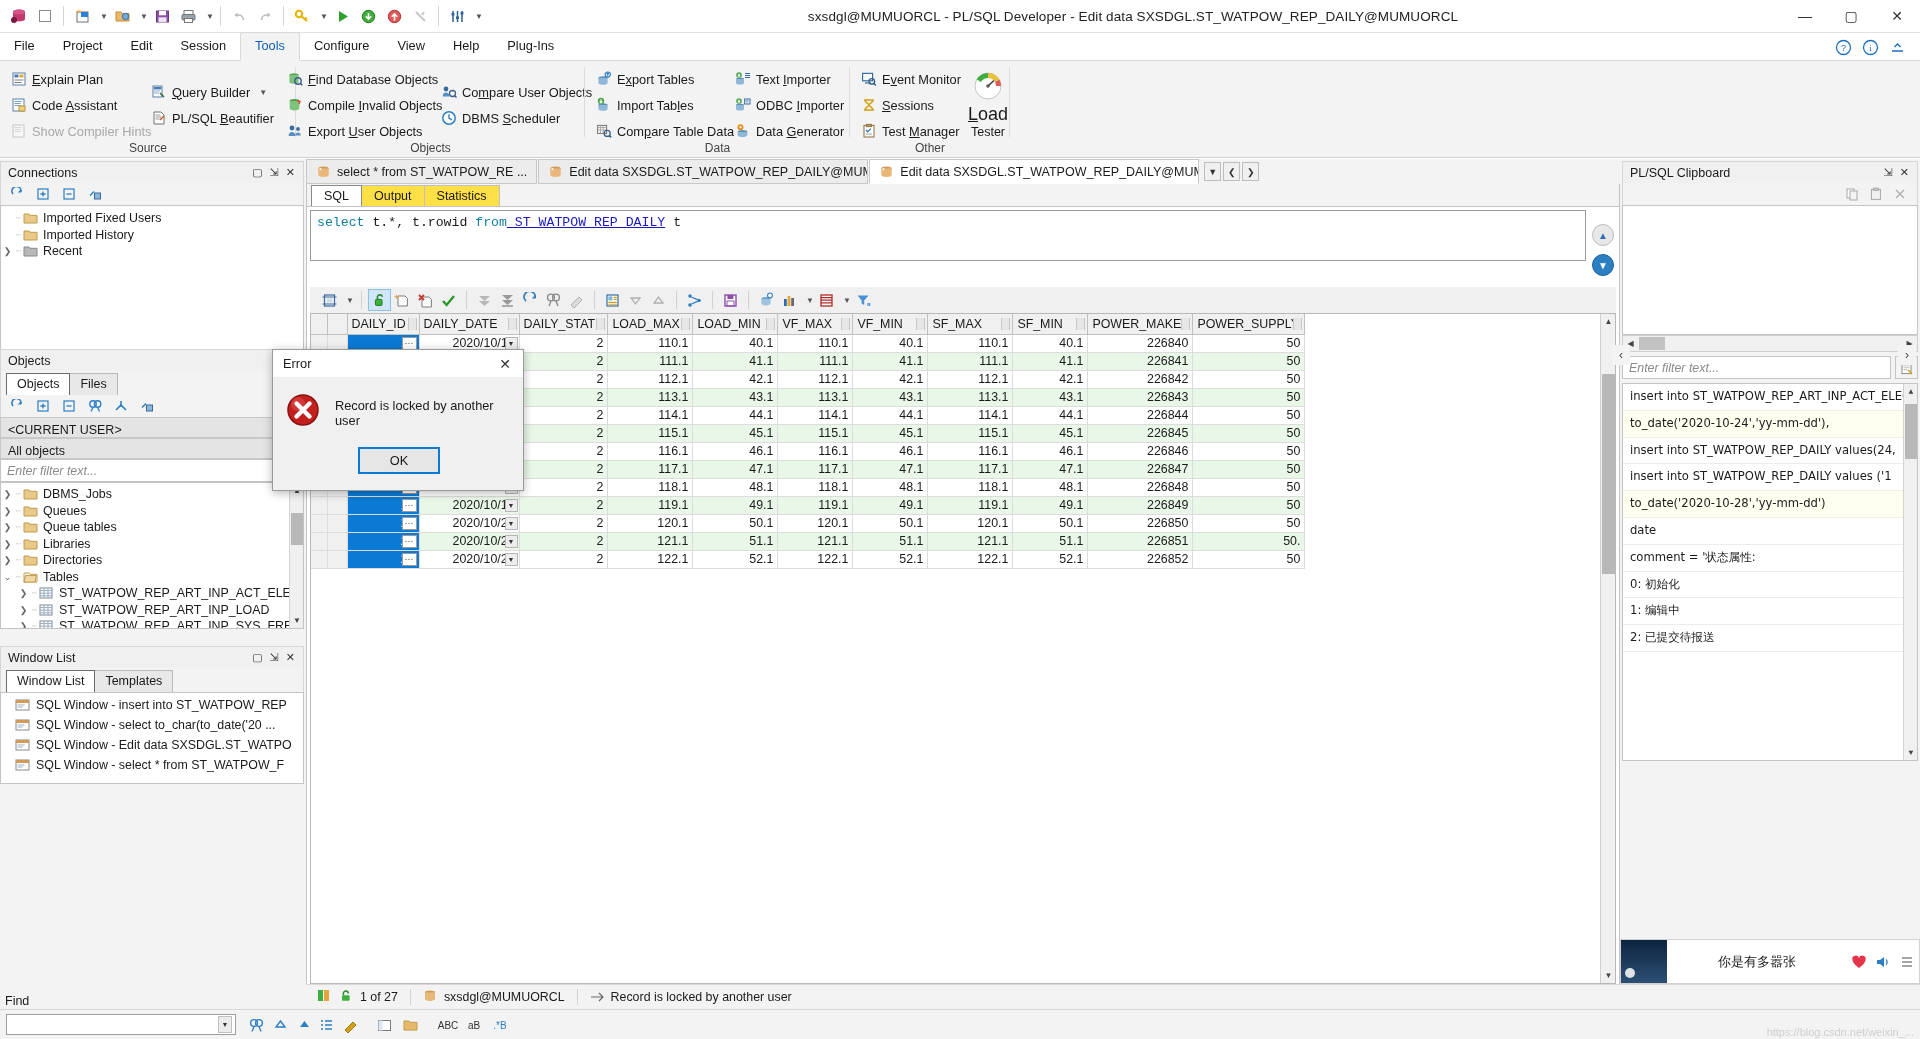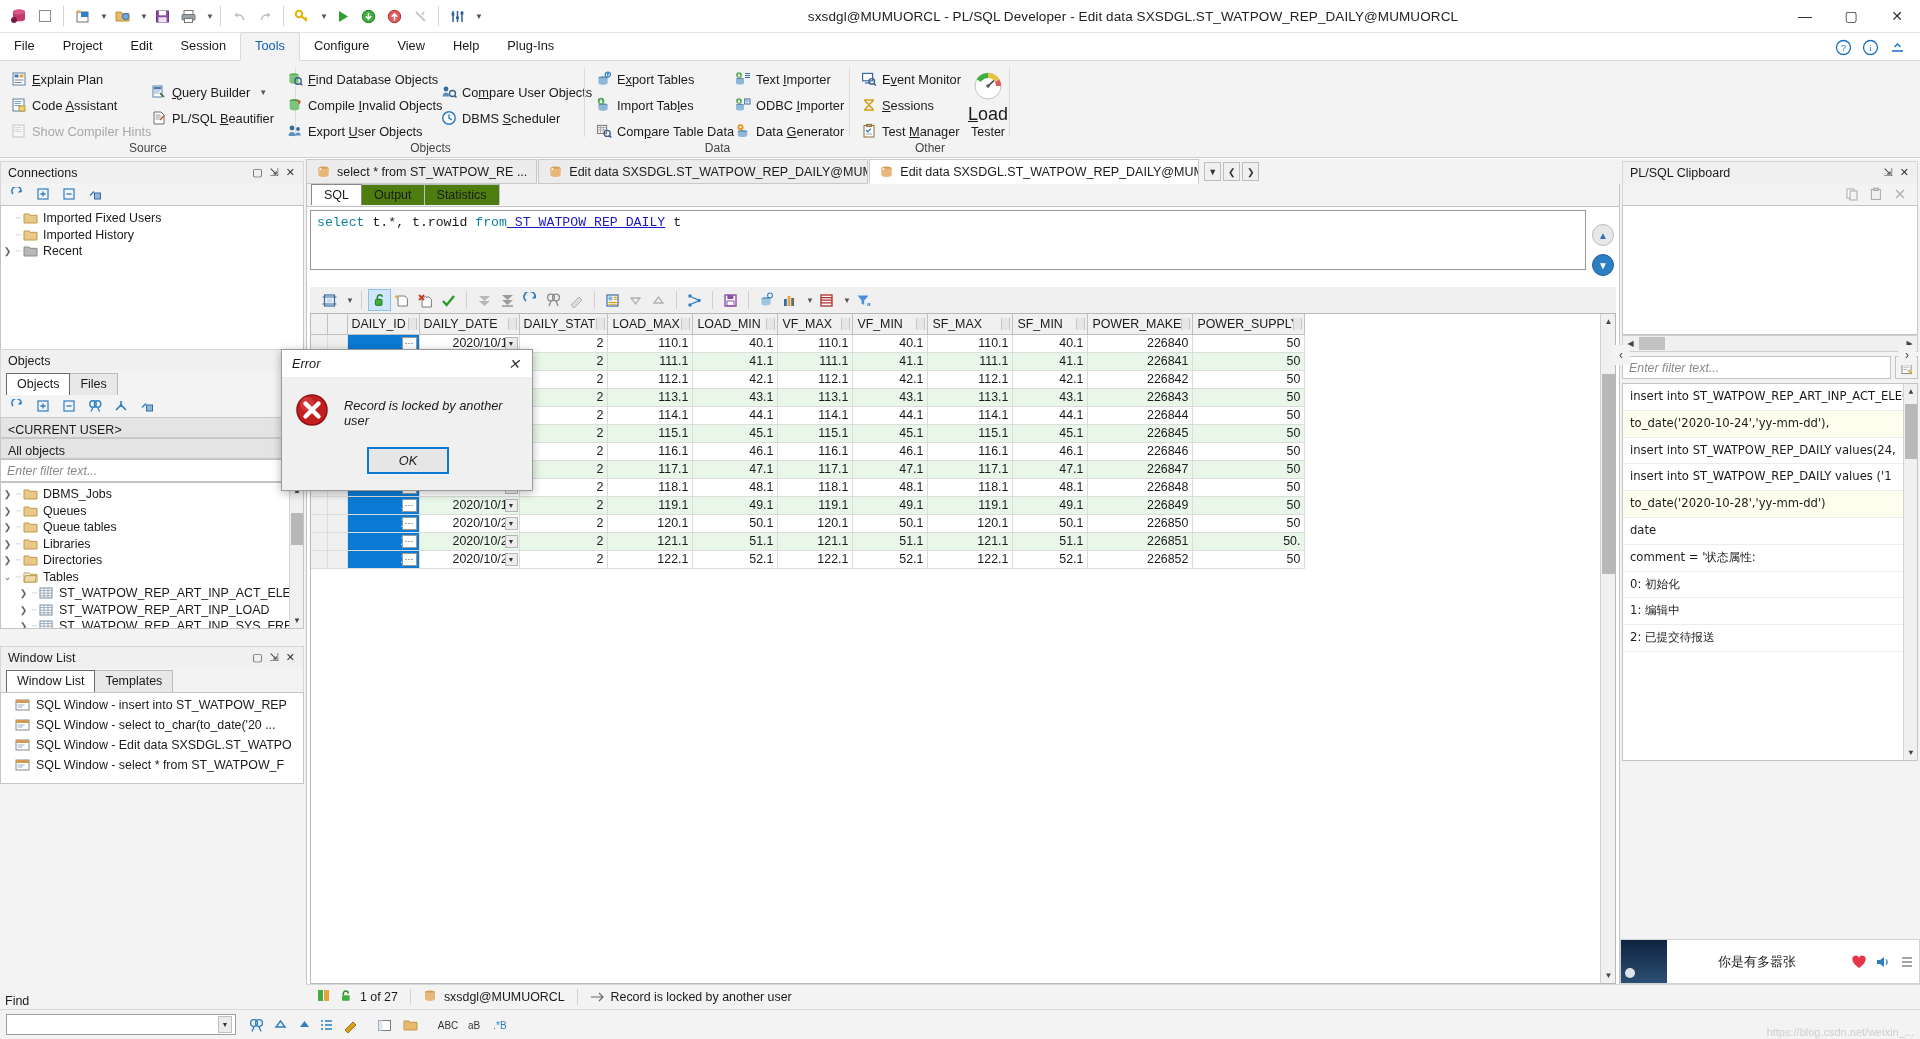--- a/index.html
+++ b/index.html
@@ -119,29 +119,29 @@
   }
   .mtab.active { background:#ffffff; border-bottom-color:#ffffff; }
   .mtab .dbico { width:15px; height:14px; flex:none; }
   .tabnav { display:flex; align-items:center; gap:2px; margin-left:4px; }
   .tnbtn {
     width:17px; height:19px; border:1px solid #bdbdbd; background:#f0f0f0;
     display:flex; align-items:center; justify-content:center; font-size:9px; color:#333;
   }
 
   #editorwrap { position:absolute; left:0; top:25px; right:0; bottom:0; background:#fff; border:1px solid #c4c4c4; border-top:none; }
-  #edtabs { height:23px; display:flex; align-items:flex-start; background:#f3f3f3; border-bottom:1px solid #c4c4c4; padding-left:4px; }
+  #edtabs { height:23px; display:flex; align-items:center; background:#f3f3f3; border-bottom:1px solid #c4c4c4; padding-left:4px; }
   .etab {
     padding:3px 12px 3px 12px; font-size:12.5px; border:1px solid #c0c0c0; border-bottom:none;
-    background:#4d7c0f; margin-right:-1px; cursor:default;
+    background:#fde047; margin-right:-1px; cursor:default;
   }
   .etab.active { background:#fff; border-color:#8a8a8a; position:relative; z-index:2; }
 
   #sqlbox {
-    position:absolute; left:3px; top:26px; right:33px; height:60px;
+    position:absolute; left:3px; top:26px; right:33px; height:51px;
     border:1px solid #9a9a9a; background:#fff; padding:4px 6px;
     font-family:"Liberation Mono", monospace; font-size:13.2px; white-space:nowrap; overflow:hidden;
   }
   .kw { color:#0f7f9e; }
   .tblname { color:#1a1ac2; text-decoration:underline; }
   .plain { color:#1a1a1a; }
   .circbtn {
     position:absolute; right:5px; width:22px; height:22px; border-radius:50%;
     background:#e8e8e8; border:1px solid #bcbcbc; display:flex; align-items:center;
     justify-content:center; font-size:10px; color:#2e6fb5;
@@ -237,23 +237,23 @@
     background:#fff; display:flex; align-items:center; justify-content:flex-end; padding-right:3px;
   }
   .fdd { width:14px; height:17px; background:#ececec; border:1px solid #c0c0c0; font-size:7px; text-align:center; line-height:16px; color:#333; }
   .fbtn { position:absolute; top:5px; width:20px; height:20px; display:flex; align-items:center; justify-content:center; }
 
   
   #findlabel { position:absolute; left:5px; bottom:31px; font-size:12.5px; }
 
   
   #errdlg {
-    position:absolute; left:281px; top:349px; width:252px; height:142px;
+    position:absolute; left:272px; top:349px; width:252px; height:142px;
     background:#f0f0f0; border:1px solid #9a9a9a;
-    box-shadow:0 2px 9px rgba(0,0,0,.28); z-index:60;font-style:italic;
+    box-shadow:0 2px 9px rgba(0,0,0,.28); z-index:60;
   }
   #errtitle {
     height:28px; background:#fff; display:flex; align-items:center; padding:0 6px 0 10px;
     font-size:12.8px; border-bottom:1px solid #eee;
   }
   #errtitle .t { flex:1; }
   #errclose { width:24px; height:24px; display:flex; align-items:center; justify-content:center; font-size:14px; color:#333; }
   #errbody { display:flex; align-items:center; padding:14px 10px 0 12px; gap:14px; }
   #errmsg { font-size:12.8px; padding-top:2px; }
   #errok {

